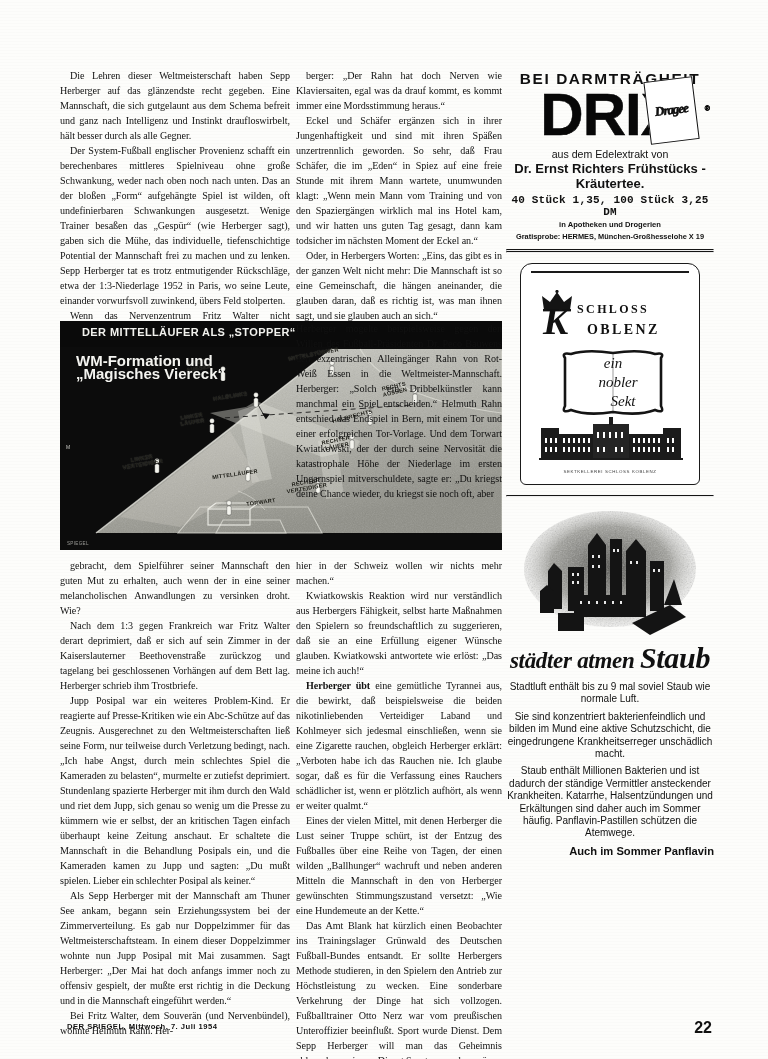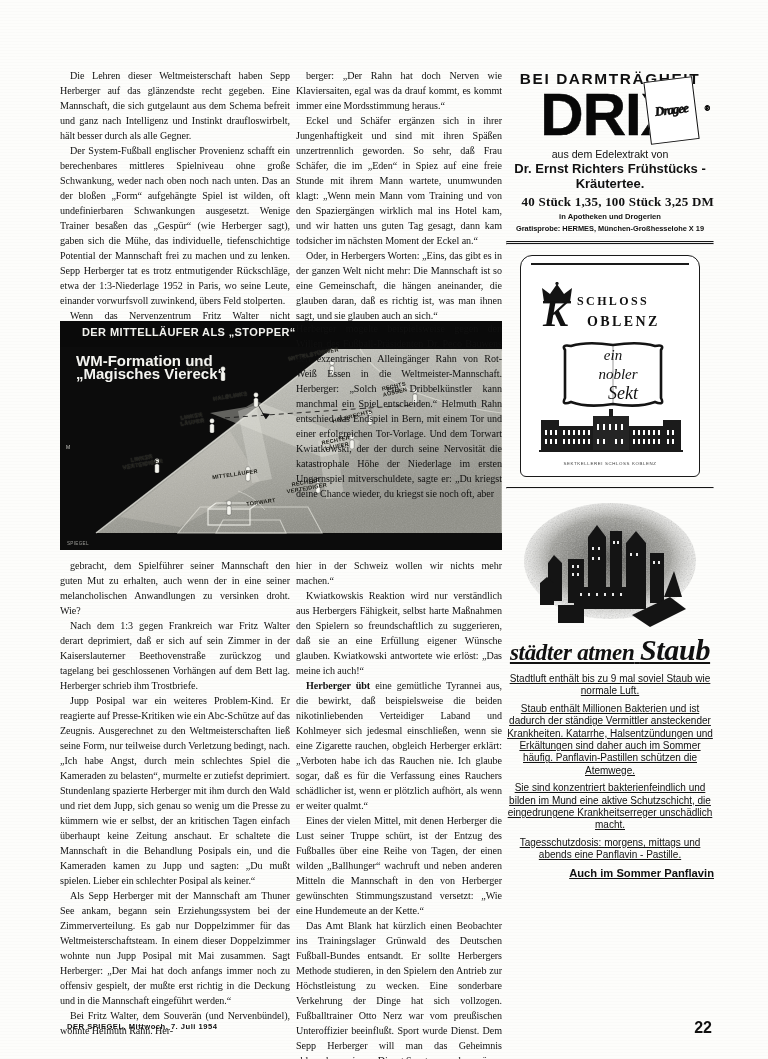--- a/index.html
+++ b/index.html
@@ -106,21 +106,21 @@
     transform: rotate(-7deg);
     background:#fff; border:1.4px solid #111;
     padding:1px 7px 2px;
     font-family:"Liberation Serif", serif;
     font-style:italic; font-weight:bold; font-size:13px;
     color:#111;
   }
   .drix-reg { position:absolute; right:5px; bottom:6px; font-size:7px; }
   .drix-l1 { font-family:"Liberation Sans", sans-serif; font-size:10.6px; text-align:center; color:#111; margin-top:4px;}
   .drix-l2 { font-family:"Liberation Sans", sans-serif; font-weight:bold; font-size:13px; text-align:center; color:#111; margin-top:1px;}
-  .drix-l3 { font-family:Liberation Serif, serif; font-weight:bold; font-size:13px; text-align:right; letter-spacing:0.2px; margin-top:3px;}
+  .drix-l3 { font-family:Liberation Mono, monospace; font-weight:bold; font-size:11px; text-align:center; letter-spacing:0.2px; margin-top:3px;}
   .drix-l4 { font-family:"Liberation Sans", sans-serif; font-weight:bold; font-size:7.6px; text-align:center; margin-top:2px;}
   .drix-l5 { font-family:"Liberation Sans", sans-serif; font-weight:bold; font-size:7.4px; text-align:center; margin-top:3px;}
 
   .ad-herz { padding:7px 0 7px; }
   .herz-1 {
     background:#111; color:#fff;
     font-family:"Liberation Sans", sans-serif;
     font-weight:bold; font-size:17.5px; letter-spacing:-0.4px;
     padding:1px 3px 0; white-space:nowrap; overflow:hidden;
   }
@@ -163,29 +163,29 @@
     position:absolute; left:36px; top:84px; width:112px; height:72px;
   }
   .sekt-script {
     position:absolute; left:0; top:0; width:112px; height:72px;
     font-family:"Liberation Serif", serif; font-style:italic;
     font-size:15px; color:#111; line-height:19px; text-align:center;
     padding-top:6px;
   }
   .sekt-script i { display:block; }
   .sekt-script .l2 { margin-left:10px; }
-  .sekt-script .l3 { margin-left:20px; font-size:18px; }
+  .sekt-script .l3 { margin-left:20px; font-size:15px; }
   .sekt-pal { position:absolute; left:18px; bottom:22px; }
   .sekt-cap {
     position:absolute; left:0; right:0; bottom:10px;
     text-align:center; font-family:"Liberation Sans", sans-serif;
     font-size:4.4px; letter-spacing:0.6px; color:#3a3a3a;
   }
 
-  .ad-staub { padding:8px 0 0;text-decoration:underline; }
+  .ad-staub { padding:8px 0 0; }
   .staub-img { width:192px; height:140px; margin:0 auto; position:relative; }
   .staub-script {
     font-family:"Liberation Serif", serif; font-style:italic;
     font-size:23px; font-weight:bold; color:#111;
     text-align:center; margin:-4px 0 6px; letter-spacing:-0.3px;
   }
   .staub-script .big { font-size:30px; }
   .staub-body p {
     margin:0 0 5px;
     font-family:"Liberation Sans", sans-serif;
@@ -518,23 +518,22 @@
                 <rect x="106" y="96" width="2" height="3"></rect>
           </g>
         </svg>
       </div>
       <div class="staub-script">
         <span>städter atmen</span>
         <span class="big">Staub</span>
       </div>
       <div class="staub-body">
         <p>Stadtluft enthält bis zu 9 mal soviel Staub wie normale Luft.</p>
+        <p>Sie sind konzentriert bakterienfeindlich und bilden im Mund eine aktive Schutzschicht, die eingedrungene Krankheitserreger unschädlich macht.</p>
         <p>Staub enthält Millionen Bakterien und ist dadurch der ständige Vermittler ansteckender Krankheiten. Katarrhe, Halsentzündungen und Erkältungen sind daher auch im Sommer häufig. Panflavin-Pastillen schützen die Atemwege.</p>
-        <p>Sie sind konzentriert bakterienfeindlich und bilden im Mund eine aktive Schutzschicht, die eingedrungene Krankheitserreger unschädlich macht.</p>
-        <p>Tagesschutzdosis: morgens, mittags und abends eine Panflavin - Pastille.</p>
       </div>
       <div class="staub-final">Auch im Sommer Panflavin</div>
     </div>
 
   </div>
 
  </div>
 
  <div class="footer">DER SPIEGEL, Mittwoch, 7. Juli 1954</div>
  <div class="pageno">22</div>

